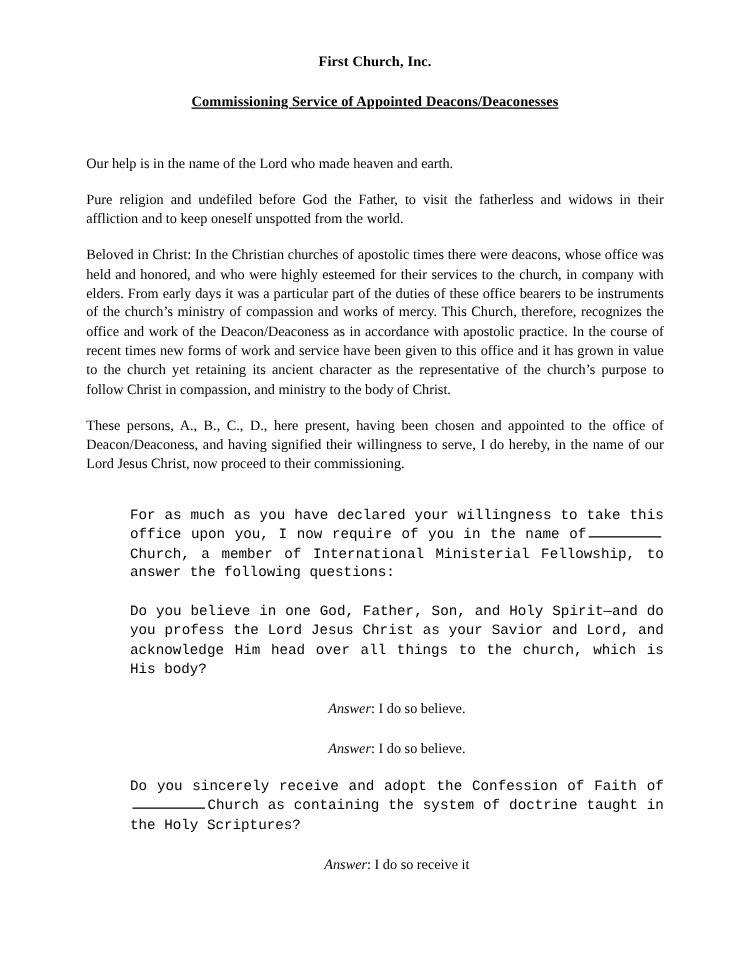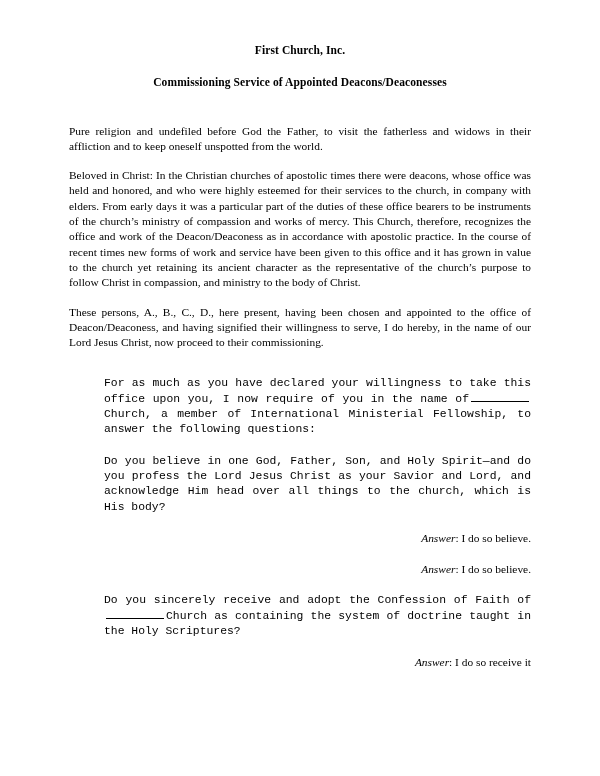--- a/index.html
+++ b/index.html
@@ -32,20 +32,21 @@
     letter-spacing: 0.1px;
     margin: 0 0 18px 0;
   }
   .doc-subtitle {
     text-align: center;
     font-weight: bold;
     font-size: 11.5px;
     line-height: 1.2;
     letter-spacing: 0.1px;
     margin: 0 0 34px 0;
+    text-decoration: underline;
   }
   p.body {
     font-size: 11.4px;
     line-height: 15.3px;
     text-align: justify;
     margin: 0 0 14px 0;
     hyphens: none;
   }
   p.body.italic {
     font-style: italic;
@@ -60,21 +61,21 @@
   p.q {
     font-size: 11.4px;
     line-height: 15.3px;
     text-align: justify;
     margin: 0 0 16px 0;
     font-family: Liberation Mono, monospace;
   }
   p.a {
     font-size: 11.4px;
     line-height: 15.3px;
-    text-align: right;
+    text-align: center;
     margin: 0 0 16px 0;
   }
   p.a .ans-label {
     font-style: italic;
   }
   .blank {
     display: inline-block;
     width: 58px;
     border-bottom: 1px solid #000;
     height: 0.72em;
@@ -87,20 +88,21 @@
 <body>
 
 <div class="page">
   <div class="content">
 
     <div class="doc-title">First Church, Inc.</div>
 
     <div class="doc-subtitle">Commissioning Service of Appointed Deacons/Deaconesses</div>
 
 
+    <p class="body">Our help is in the name of the Lord who made heaven and earth.</p>
 
     <p class="body">Pure religion and undefiled before God the Father, to visit the fatherless and widows in their affliction and to keep oneself unspotted from the world.</p>
 
     <p class="body">Beloved in Christ: In the Christian churches of apostolic times there were deacons, whose office was held and honored, and who were highly esteemed for their services to the church, in company with elders. From early days it was a particular part of the duties of these office bearers to be instruments of the church’s ministry of compassion and works of mercy. This Church, therefore, recognizes the office and work of the Deacon/Deaconess as in accordance with apostolic practice. In the course of recent times new forms of work and service have been given to this office and it has grown in value to the church yet retaining its ancient character as the representative of the church’s purpose to follow Christ in compassion, and ministry to the body of Christ.</p>
 
     <p class="body"><span class="lead-italic">These persons</span><span>, A., B., C., D., here present, having been chosen and appointed to the office of Deacon/Deaconess, and having signified their willingness to serve, I do hereby, in the name of our Lord Jesus Christ, now proceed to their commissioning.</span></p>
 
 
     <div class="spacer-12"></div>
 

